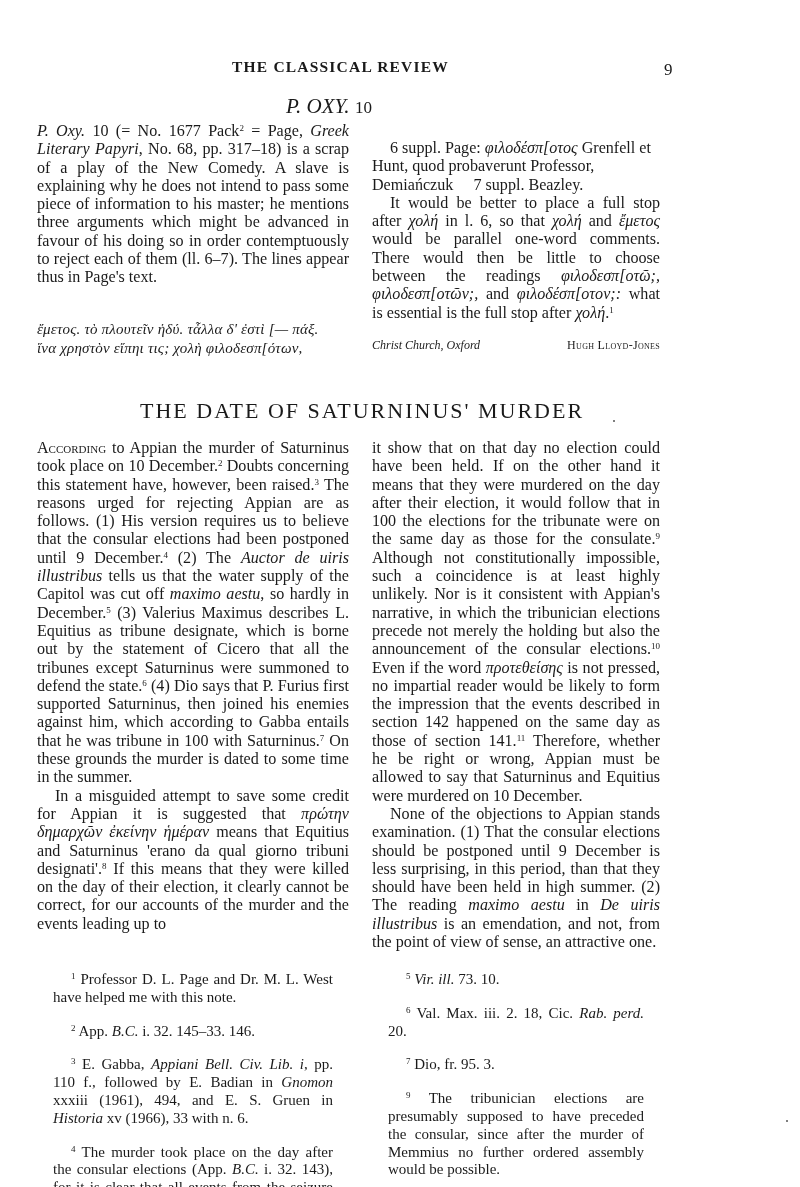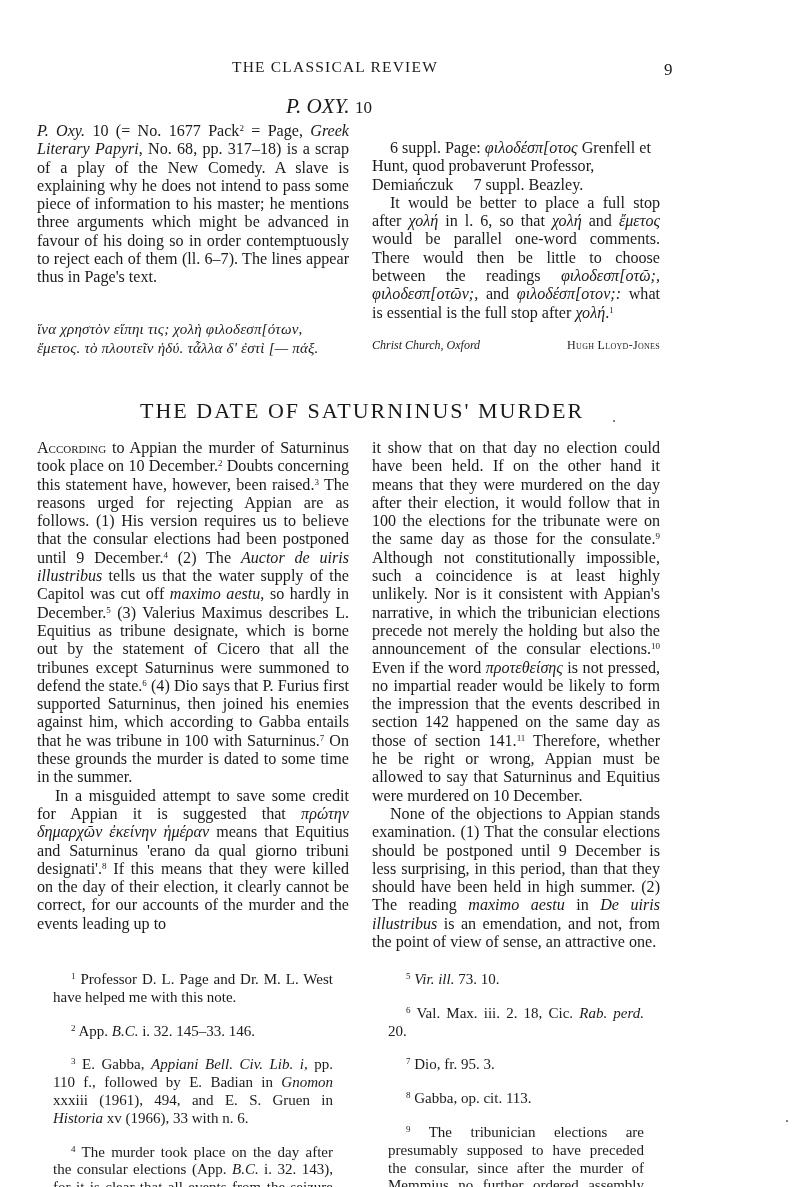--- a/index.html
+++ b/index.html
@@ -6,21 +6,21 @@
     body {
       width: 800px; height: 1187px; position: relative; overflow: hidden;
       font-family: "Liberation Serif", "DejaVu Serif", serif;
       color: #1a1a1a;
     }
     .abs { position: absolute; }
     .running-head {
       left: 0; top: 58px; width: 800px; text-align: center;
       font-size: 15.5px; letter-spacing: 1.2px;
     }
-    .running-head .title { position: absolute; left: 232px; top: 0; }
+    .running-head .title { position: absolute; left: 232px; top: 0; font-weight: bold; }
     .running-head .pageno { position: absolute; left: 664px; top: 2px; font-size: 17px; }
     .section-title {
       left: 286px; top: 94px; font-size: 21px; font-style: italic;
     }
     .section-title .num { font-style: normal; font-size: 17px; }
     .col {
       font-size: 16.1px; line-height: 18.3px; text-align: justify;
     }
     .col p { margin: 0; }
     .indent { text-indent: 18px; }
@@ -54,22 +54,22 @@
 <div class="abs section-title">
   <span>P. OXY.</span>
   <span class="num">10</span>
 </div>
 
 <div class="abs col" style="left:37px; top:122px; width:312px;">
   <p><i style="font-weight:normal">P. Oxy.</i><span> 10 (= No. 1677 Pack</span><sup>2</sup><span> = Page, </span><i>Greek Literary Papyri</i><span>, No. 68, pp. 317–18) is a scrap of a play of the New Comedy. A slave is explaining why he does not intend to pass some piece of information to his master; he mentions three arguments which might be advanced in favour of his doing so in order contemptuously to reject each of them (ll. 6–7). The lines appear thus in Page's text.</span></p>
 </div>
 
 <div class="abs quote">
+  <div>ἔμετος. τὸ πλουτεῖν ἡδύ. τἆλλα δ' ἐστὶ [— πάξ.</div>
   <div>ἵνα χρηστὸν εἴπηι τις; χολὴ φιλοδεσπ[ότων,</div>
-  <div>ἔμετος. τὸ πλουτεῖν ἡδύ. τἆλλα δ' ἐστὶ [— πάξ.</div>
 </div>
 
 <div class="abs col" style="left:372px; top:139px; width:288px;">
   <p class="indent" style="text-align:left"><span>6 suppl. Page: </span><span class="greek">φιλοδέσπ[οτος</span><span> Grenfell et Hunt, quod probaverunt Professor, Demiańczuk</span>&nbsp;&nbsp;&nbsp;&nbsp;&nbsp;<span>7 suppl. Beazley.</span></p>
   <p class="indent"><span>It would be better to place a full stop after </span><span class="greek">χολή</span><span> in l. 6, so that </span><span class="greek">χολή</span><span> and </span><span class="greek">ἔμετος</span><span> would be parallel one-word comments. There would then be little to choose between the readings </span><span class="greek">φιλοδεσπ[οτῶ;,</span> <span class="greek">φιλοδεσπ[οτῶν;,</span><span> and </span><span class="greek">φιλοδέσπ[οτον;:</span><span> what is essential is the full stop after </span><span class="greek">χολή</span><span>.</span><sup>1</sup></p>
 </div>
 
 <div class="abs signoff">
   <span class="place">Christ Church, Oxford</span>
   <span class="author">Hugh Lloyd-Jones</span>
@@ -94,18 +94,17 @@
     <p class="indent"><sup>1</sup> <span>Professor D. L. Page and Dr. M. L. West have helped me with this note.</span></p>
     <p class="indent"><sup>2</sup> <span>App. </span><i>B.C.</i><span> i. 32. 145–33. 146.</span></p>
     <p class="indent"><sup>3</sup> <span>E. Gabba, </span><i>Appiani Bell. Civ. Lib. i</i><span>, pp. 110 f., followed by E. Badian in </span><i>Gnomon</i><span> xxxiii (1961), 494, and E. S. Gruen in </span><i>Historia</i><span> xv (1966), 33 with n. 6.</span></p>
     <p class="indent"><sup>4</sup> <span>The murder took place on the day after the consular elections (App. </span><i>B.C.</i><span> i. 32. 143), for it is clear that all events from the seizure of the Capitol to the murder belong to a single day. The fact and its significance are generally overlooked.</span></p>
   </div>
 
 <div class="abs fn" id="fn-right" style="left:372px; top:955px; width:288px;">
     <p class="indent"><sup>5</sup> <i>Vir. ill.</i><span> 73. 10.</span></p>
     <p class="indent"><sup>6</sup> <span>Val. Max. iii. 2. 18, Cic. </span><i>Rab. perd.</i><span> 20.</span></p>
     <p class="indent"><sup>7</sup> <span>Dio, fr. 95. 3.</span></p>
-    <p class="indent"><sup>8</sup> <span>Gabba, op. cit. 113.</span></p>
     <p class="indent"><sup>9</sup> <span>The tribunician elections are presumably supposed to have preceded the consular, since after the murder of Memmius no further ordered assembly would be possible.</span></p>
     <p class="indent"><sup>10</sup> <span>App. </span><i>B.C.</i><span> i. 32. 141 ff.</span></p>
   </div>
 
 <div class="abs dot" style="left:786px; top:1120px;"></div>
 
 </body></html>

